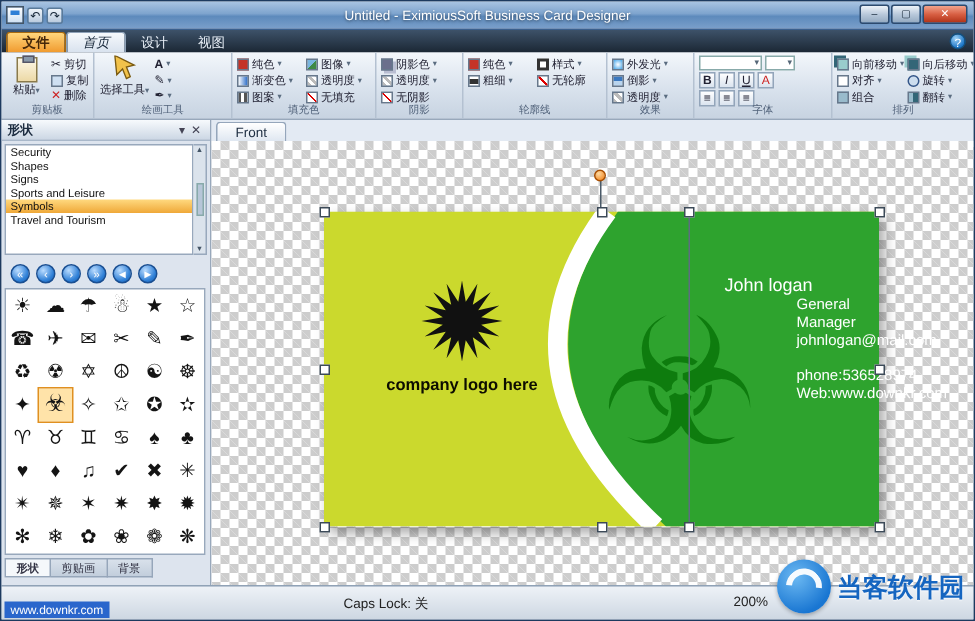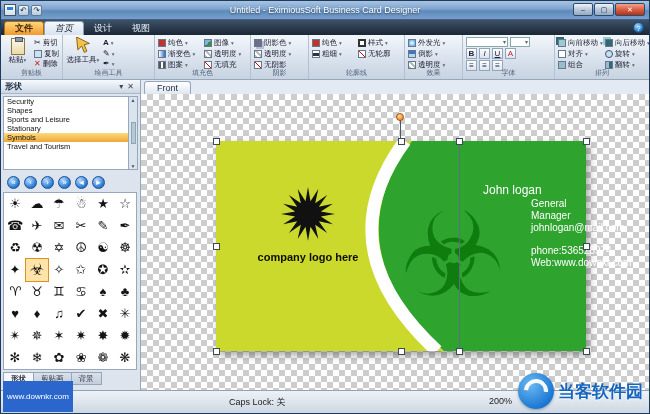--- a/index.html
+++ b/index.html
@@ -119,21 +119,21 @@
   .ct-gap{height:11px;}
   .handle{position:absolute;width:7px;height:7px;background:#fff;border:1px solid #3c4a58;}
   .vline{position:absolute;left:318px;top:47px;width:1px;height:210px;background:#5c6e80;}
   .rstem{position:absolute;left:259px;top:26px;width:1px;height:21px;background:#4a5a68;}
   .rdot{position:absolute;left:255px;top:19px;width:8px;height:8px;border-radius:50%;
     background:radial-gradient(circle at 35% 30%,#ffd9a0,#f07c10);border:1px solid #a84e00;}
 
   
   .statusbar{position:absolute;left:0;bottom:0;width:100%;height:23px;
     background:linear-gradient(#eef2f7,#cdd7e2);border-top:1px solid #90a2b6;}
-  .slink{position:absolute;left:2px;bottom:1px;background:#2a66cc;color:#fff;font-size:8px;padding:11px 4px;}
+  .slink{position:absolute;left:2px;bottom:1px;background:#2a66cc;color:#fff;font-size:8px;padding:1px 4px;}
   .scaps{position:absolute;left:228px;top:5px;font-size:9px;color:#222;}
   .szoom{position:absolute;left:488px;top:5px;font-size:9px;color:#222;}
   .wm{position:absolute;right:6px;bottom:4px;display:flex;align-items:center;gap:4px;z-index:60;}
   .wm-logo{width:36px;height:36px;border-radius:50%;position:relative;
     background:radial-gradient(circle at 35% 32%,#6cb9f2,#1976d2 72%);box-shadow:0 1px 3px rgba(0,0,0,.3);}
   .wm-logo::after{content:"";position:absolute;inset:6px;border-radius:50%;
     border:4px solid rgba(255,255,255,.95);border-left-color:transparent;border-bottom-color:transparent;
     transform:rotate(-40deg);}
   .wm-text{font-size:17px;font-weight:bold;color:#1565c0;text-shadow:0 1px 1px rgba(255,255,255,.8);}
 </style>
@@ -375,22 +375,22 @@
   <div class="lpanel">
     <div class="phead">
       <span>形状</span>
       <span class="sp"></span>
       <span class="phbtn">▾</span>
       <span class="phbtn">✕</span>
     </div>
     <div class="catlist">
         <div class="cat">Security</div>
         <div class="cat">Shapes</div>
+        <div class="cat">Signs</div>
         <div class="cat">Sports and Leisure</div>
-        <div class="cat">Stationary</div>
         <div class="cat sel">Symbols</div>
         <div class="cat">Travel and Tourism</div>
       </div>
     <div class="catsb">
       <span>▲</span>
       <span class="sbthumb"></span>
       <span>▼</span>
     </div>
     <div class="navrow">
         <div class="navbtn">«</div>

